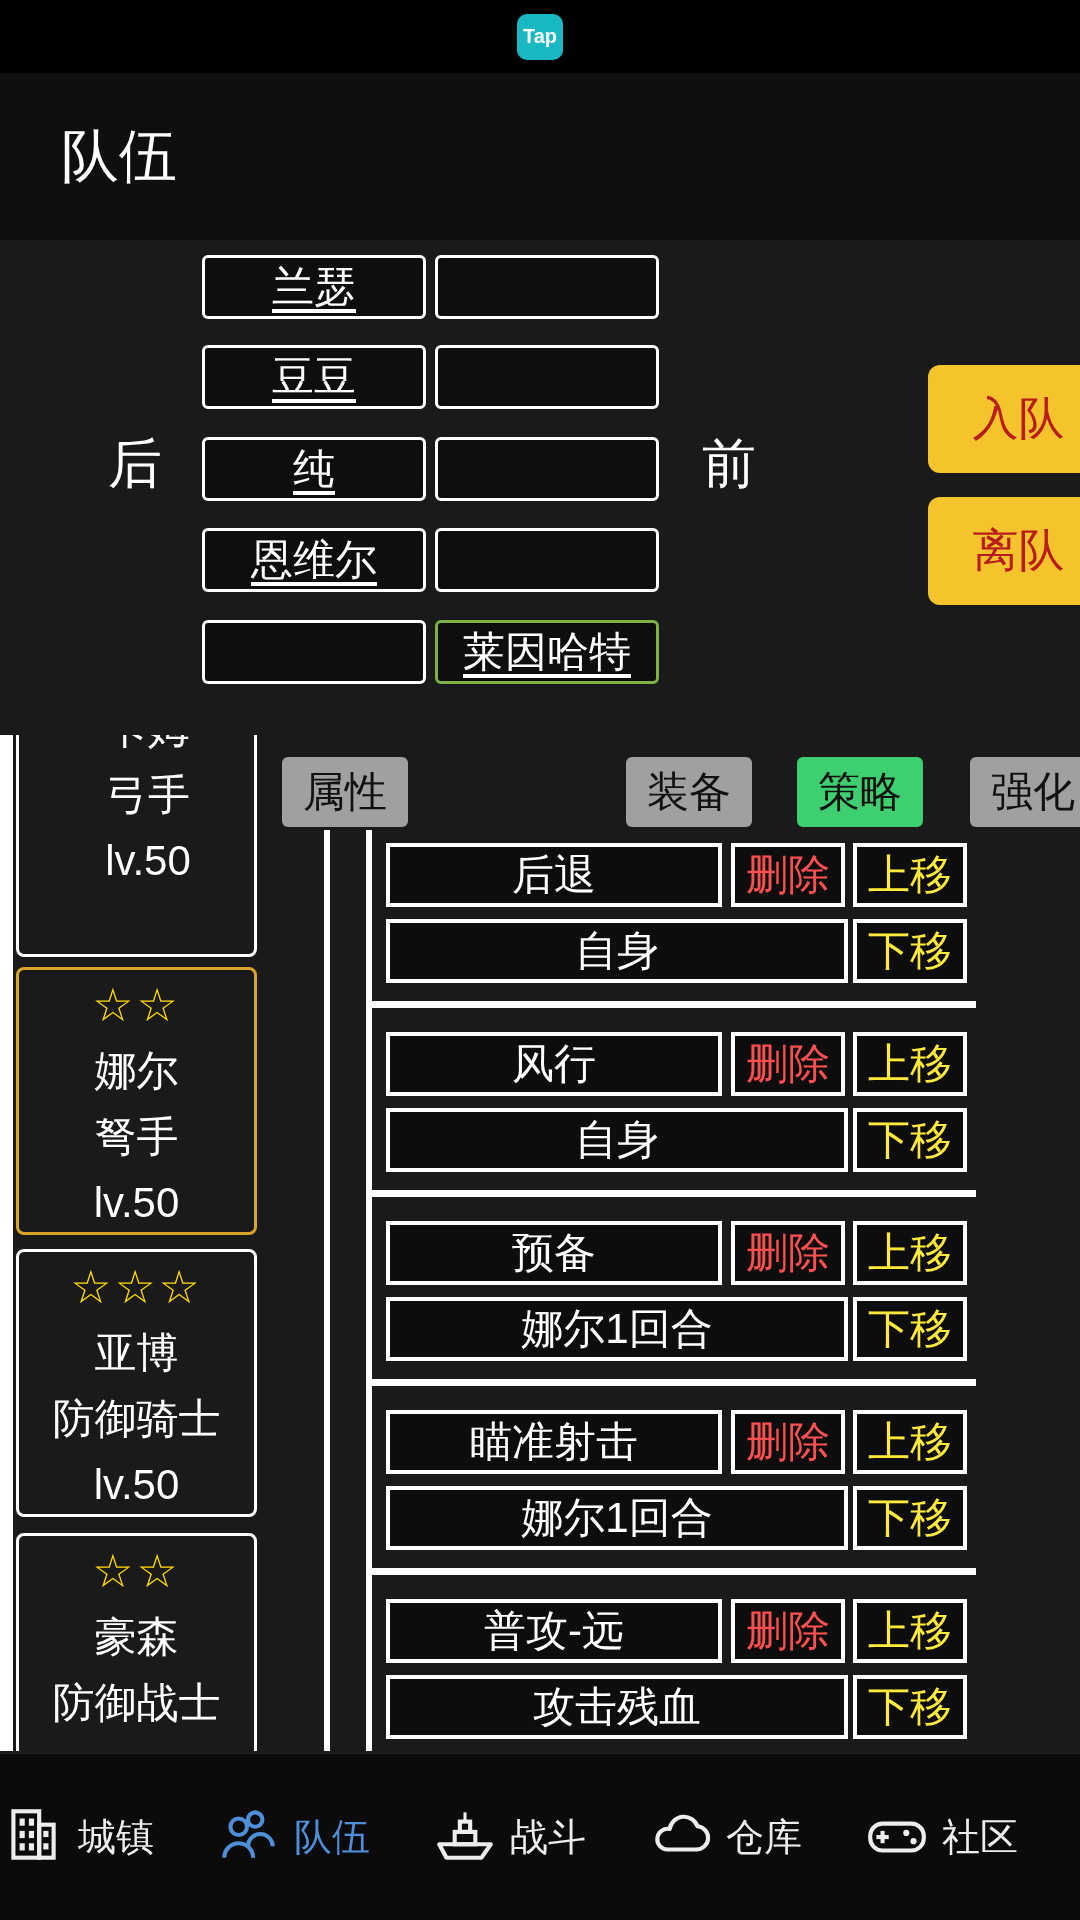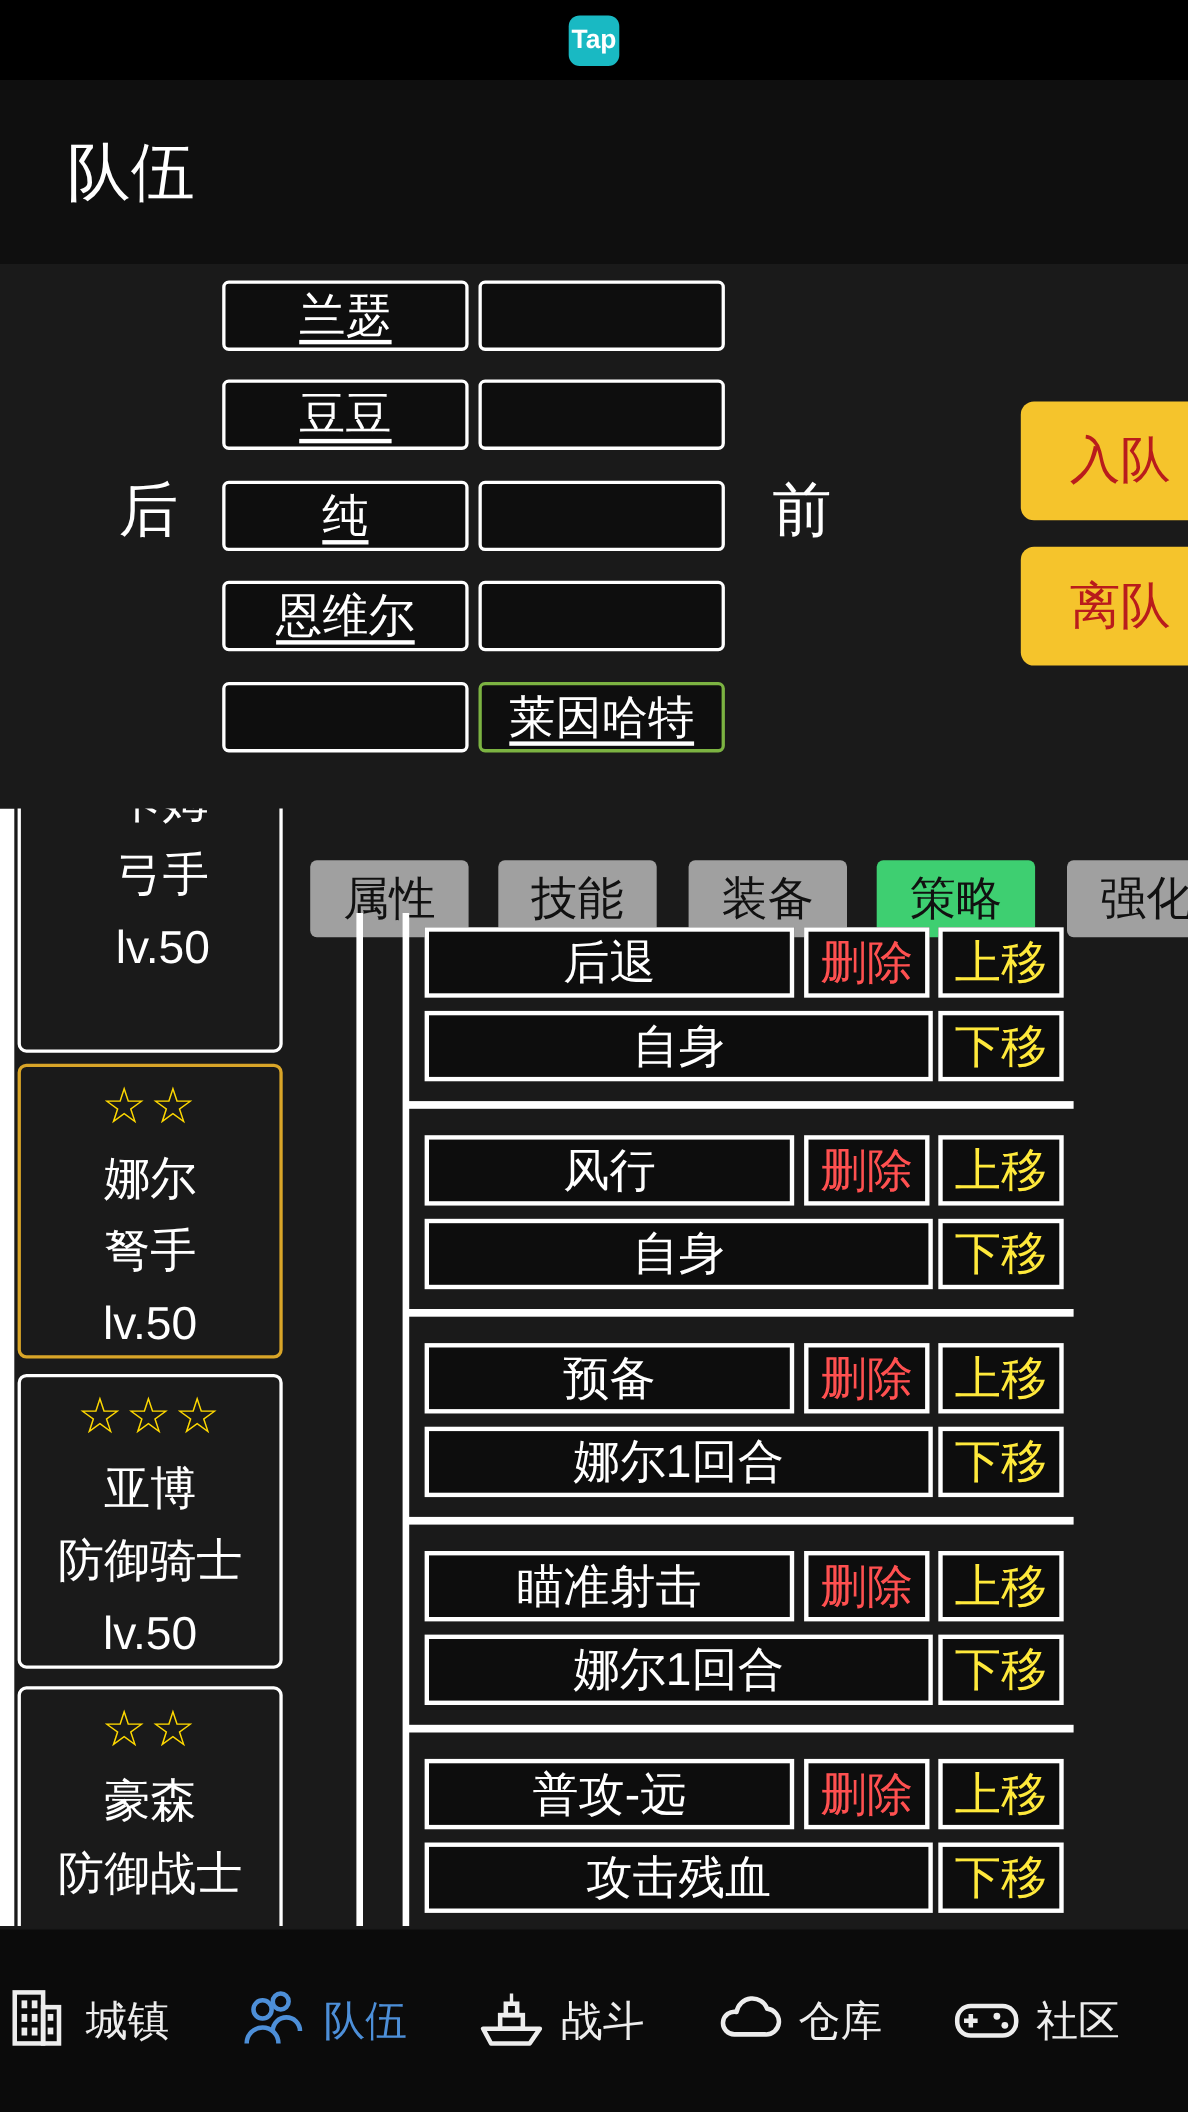--- a/index.html
+++ b/index.html
@@ -6,21 +6,21 @@
   html,body { background:#000; }
   #screen {
     position:relative; width:1080px; height:1920px; overflow:hidden;
     background:#1a1a1a; color:#fff;
     font-family:"Liberation Sans", sans-serif;
   }
   
   .topbar { position:absolute; left:0; top:0; width:1080px; height:73px; background:#000;
             display:flex; align-items:center; justify-content:center; }
   .tap-logo { width:46px; height:46px; border-radius:10px; background:#19b9c3; color:#fff;
-              font-weight:bold; font-size:24px; display:flex; align-items:center; justify-content:center; }
+              font-weight:bold; font-size:20px; display:flex; align-items:center; justify-content:center; }
   
   .header { position:absolute; left:0; top:73px; width:1080px; height:167px; background:#0f0f0f; }
   .page-title { position:absolute; left:61px; top:45px; font-size:58px; color:#fff; }
   
   .formation { position:absolute; left:0; top:240px; width:1080px; height:474px; }
   .slot { position:absolute; width:224px; height:64px; border:3px solid #fff; border-radius:6px;
           background:#0e0e0e; display:flex; align-items:center; justify-content:center; font-size:42px; }
   .slot.back  { left:202px; }
   .slot.front { left:435px;font-family:Liberation Mono, monospace; }
   .r0{top:15px}.r1{top:105px}.r2{top:197px}.r3{top:288px}.r4{top:380px}
@@ -36,21 +36,21 @@
   .scrollbar { position:absolute; left:0; top:0; width:13px; height:100%; background:#fff; }
   .card { position:absolute; left:16px; width:241px; border:3px solid #fff; border-radius:8px;
           display:flex; flex-direction:column; align-items:center; }
   .card .line { line-height:66px; font-size:42px; white-space:nowrap; }
   .card .stars { color:#ffd900; font-size:46px; letter-spacing:3px; }
   .card.c0 { top:-48px; height:270px; padding-top:6px;padding-left:23px; }
   .card.c1 { top:232px; height:268px; padding-top:2px; border-color:#d9a528; }
   .card.c2 { top:514px; height:268px; padding-top:2px; }
   .card.c3 { top:798px; height:268px; padding-top:2px; }
   
-  .tab { position:absolute; top:782px; width:144px; height:70px; background:#a0a0a0; color:#111;
+  .tab { position:absolute; top:757px; width:126px; height:70px; background:#a0a0a0; color:#111;
          border-radius:6px; display:flex; align-items:center; justify-content:center; font-size:42px; cursor:pointer; }
   .tab.t0{left:282px}.tab.t1{left:453px}.tab.t2{left:626px}.tab.t3{left:797px}.tab.t4{left:970px}
   .tab.active { background:#3ecf71; }
   
   .strategy { position:absolute; left:0; top:830px; width:1080px; height:921px; overflow:hidden; }
   .vline { position:absolute; top:0; height:100%; width:6px; background:#fff; }
   .vl1{left:324px}.vl2{left:366px}
   .sep { position:absolute; left:370px; width:606px; height:7px; background:#fff; }
   .sep.s0{top:171px}.sep.s1{top:360px}.sep.s2{top:549px}.sep.s3{top:738px}
   .block { position:absolute; left:386px; width:581px; height:140px; }
@@ -149,21 +149,20 @@
 
     <div class="card c3">
       <div class="line stars">☆☆</div>
       <div class="line">豪森</div>
       <div class="line">防御战士</div>
       <div class="line"></div>
     </div>
   </div>
 
   <div class="tab t0">属性</div>
-  <div class="tab t1">技能</div>
   <div class="tab t2">装备</div>
   <div class="tab t3 active">策略</div>
   <div class="tab t4">强化</div>
 
   <div class="strategy">
     <div class="vline vl1"></div>
     <div class="vline vl2"></div>
     <div class="sep s0"></div>
     <div class="sep s1"></div>
     <div class="sep s2"></div>

